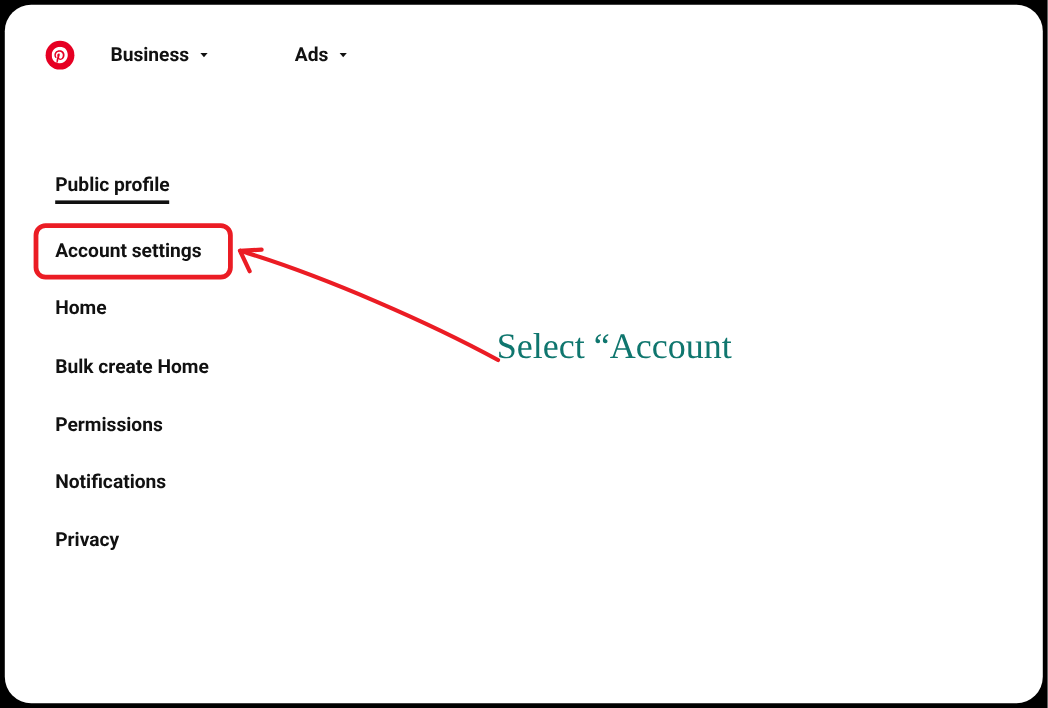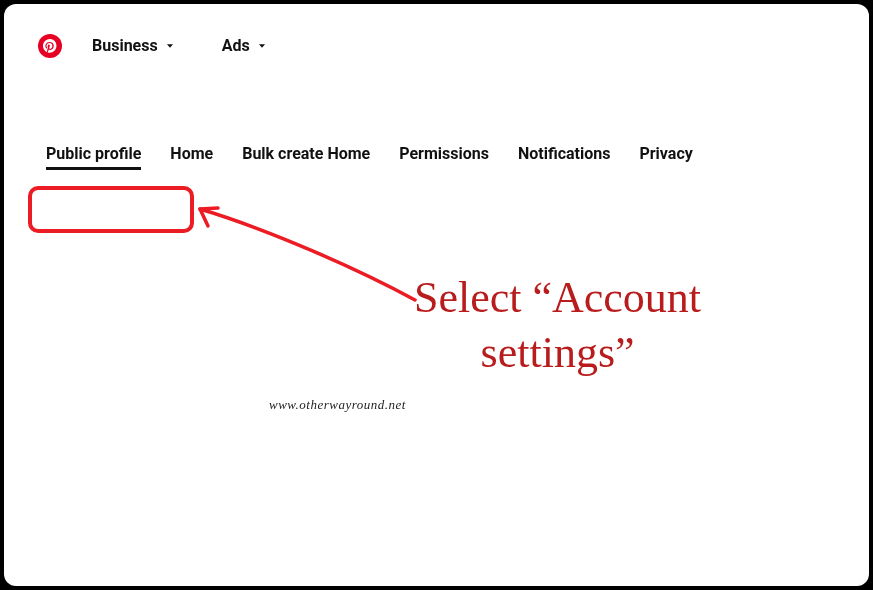--- a/index.html
+++ b/index.html
@@ -7,21 +7,21 @@
     background:#000;
     width:873px;
     height:590px;
     font-family:-apple-system,BlinkMacSystemFont,"Segoe UI",Roboto,Helvetica,Arial,sans-serif;
     position:relative;
   }
   .card{
     position:absolute;
     left:4px;top:4px;right:4px;bottom:4px;
     background:#fff;
-    border-radius:12px;
+    border-radius:22px;
     overflow:hidden;
   }
   
   .topnav{
     position:absolute;
     left:34px;
     top:28px;
     display:flex;
     align-items:center;
     gap:22px;
@@ -38,27 +38,28 @@
     align-items:center;
     gap:6px;
     font-weight:700;
     font-size:16px;
     color:#111;
     cursor:pointer;
     padding:4px 2px;
   }
   .nav-item .chev{width:12px;height:12px;display:block;}
   .nav-item.business{margin-left:6px;}
-  .nav-item.ads{margin-left:20px;}
+  .nav-item.ads{margin-left:44px;}
   
   .sidebar{
     position:absolute;
     left:42px;
     top:140px;
     display:flex;
+    flex-direction:column;
     gap:29px;
   }
   .side-item{
     font-weight:700;
     font-size:16px;
     color:#111;
     cursor:pointer;
     line-height:1.2;
     display:inline-block;
     width:fit-content;
@@ -88,23 +89,23 @@
     left:186px;
     top:196px;
     width:230px;
     height:120px;
     pointer-events:none;
   }
   .callout{
     position:absolute;
     left:410px;
     top:266px;
-    color:#b91c1c;
+    color:#0f766e;
     font-family:"Comic Sans MS","Segoe Script","Bradley Hand",cursive;
-    font-size:44px;
+    font-size:30px;
     line-height:1.25;
     font-weight:400;
     text-align:center;
     pointer-events:none;
   }
   .watermark{
     position:absolute;
     left:265px;
     top:393px;
     font-family:Georgia,"Times New Roman",serif;
@@ -135,34 +136,33 @@
     <div class="nav-item ads">
       <span>Ads</span>
       <svg class="chev" viewBox="0 0 20 20">
           <path d="M5 7l5 6 5-6z" fill="#111"></path>
         </svg>
     </div>
   </div>
 
   <div class="sidebar">
     <span class="side-item active">Public profile</span>
+    <span class="side-item">Account settings</span>
     <span class="side-item">Home</span>
     <span class="side-item">Bulk create Home</span>
     <span class="side-item">Permissions</span>
     <span class="side-item">Notifications</span>
     <span class="side-item">Privacy</span>
   </div>
 
   <div class="highlight-box"></div>
 
   <svg class="arrow-svg" viewBox="0 0 230 120">
     <path d="M225 100 C 170 70, 80 30, 10 9" stroke="#eb1c24" stroke-width="3.5" fill="none" stroke-linecap="round"></path>
     <path d="M10 9 L28 8 M10 9 L18 26" stroke="#eb1c24" stroke-width="3.5" fill="none" stroke-linecap="round"></path>
   </svg>
 
   <div class="callout">
     <span>Select “Account</span><br>
-    <span>settings”</span>
   </div>
 
-  <div class="watermark">www.otherwayround.net</div>
 
 </div>
 
 </body></html>

